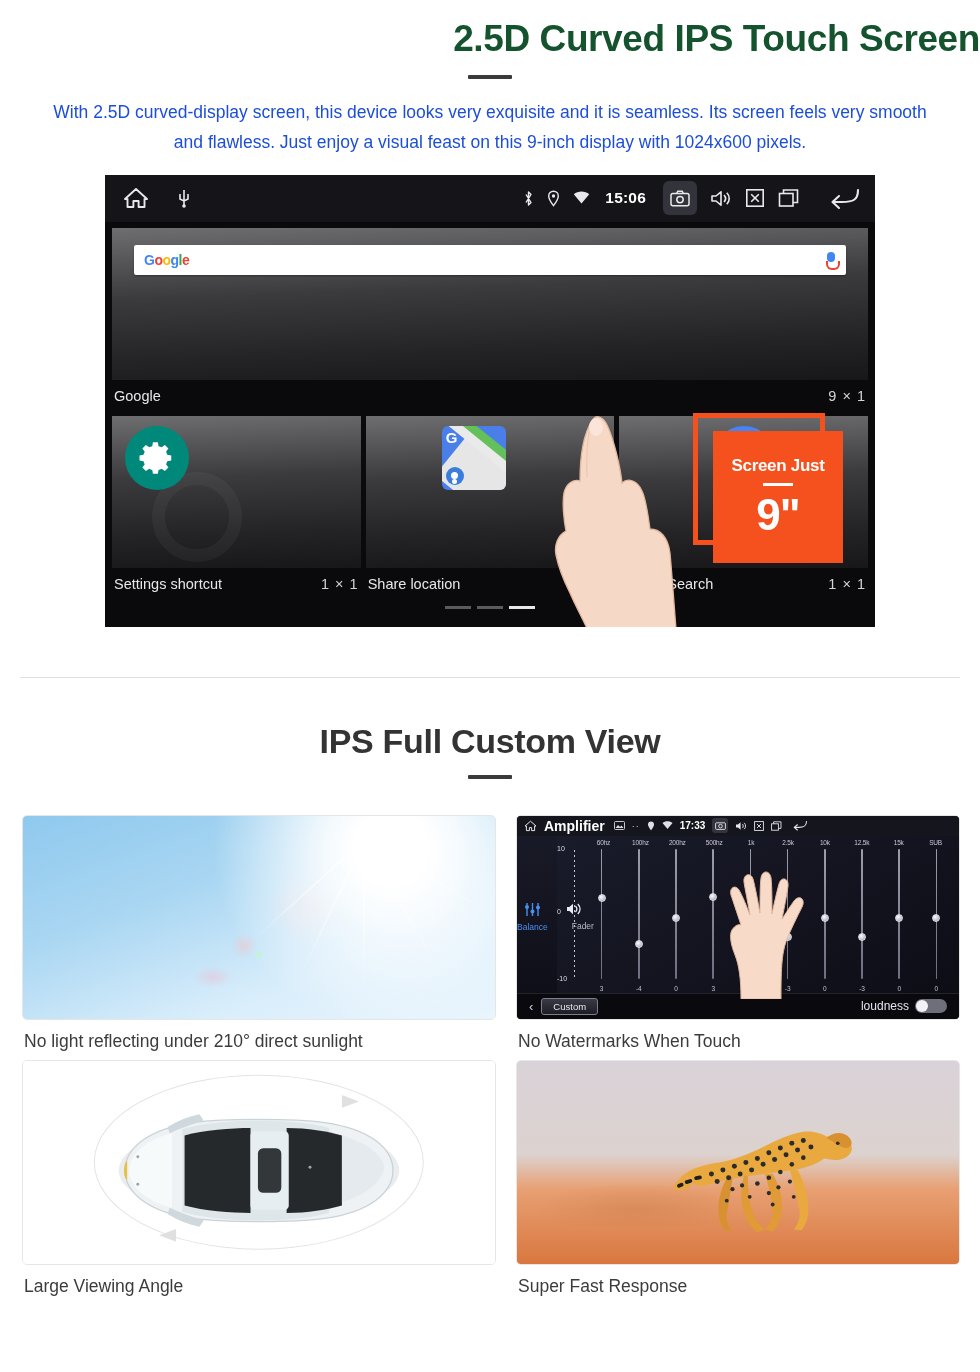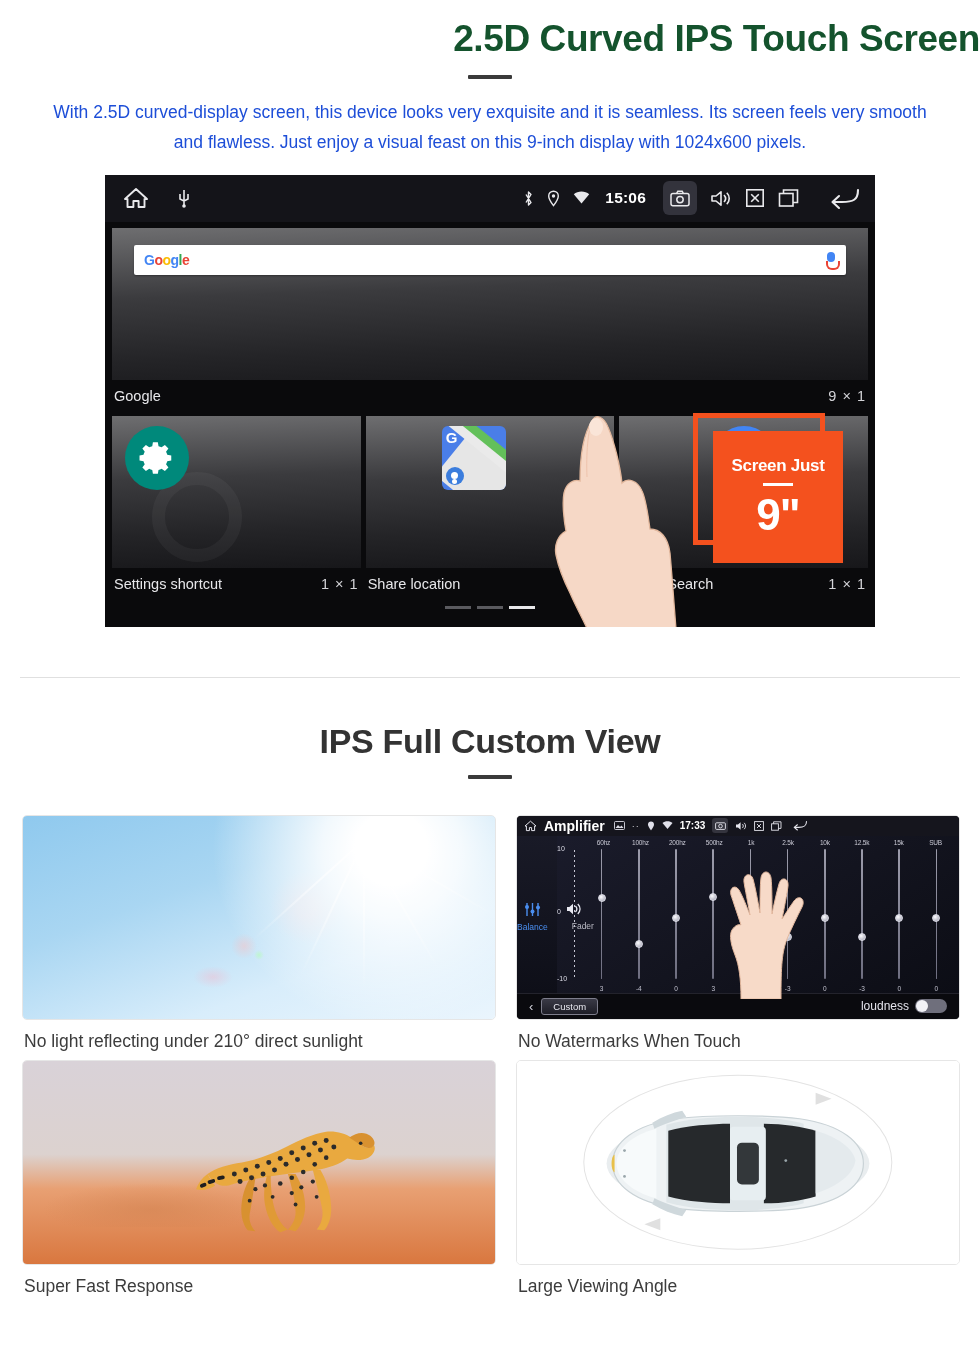--- a/index.html
+++ b/index.html
@@ -624,20 +624,49 @@
                        C37 34 34 20 33 13 C32 5 40 3 42 10 C44 17 47 33 49 44
                        C49 32 49 16 50 9 C51 1 59 1 60 9 C61 17 61 33 61 45
                        C63 35 66 22 68 15 C70 7 78 9 77 17 C76 25 73 40 71 50
                        C75 44 80 36 83 32 C88 25 95 30 91 38 C86 48 80 60 76 70
                        C71 83 70 96 70 130 L30 130 C30 110 28 96 24 86 C20 76 18 66 21 61 C24 56 28 55 30 56 Z" fill="#f7dac8" stroke="#e3b89e" stroke-width="1"></path>
             </svg>
 
           </div>
         </div>
         <div class="caption">No Watermarks When Touch</div>
+      </div>
+
+      <div class="card">
+        <div class="thumb h1s">
+          <div class="carbg"></div>
+          <div class="ellipse"></div>
+          <svg style="position:absolute;inset:0;" viewBox="0 0 444 205">
+            <path d="M300 32 L316 38 L300 44 Z" fill="#e0e0e0"></path>
+            <path d="M144 170 L128 164 L144 158 Z" fill="#e0e0e0"></path>
+            <ellipse cx="222" cy="103" rx="132" ry="47" fill="#e9edef"></ellipse>
+            <path d="M96 103 C96 82 118 64 160 58 C190 54 254 54 284 58 C326 64 348 82 348 103
+                     C348 124 326 142 284 148 C254 152 190 152 160 148 C118 142 96 124 96 103 Z" fill="#eef2f4" stroke="#c9d2d6" stroke-width="1.2"></path>
+            <path d="M100 103 C100 88 116 74 140 68 L140 138 C116 132 100 118 100 103 Z" fill="#f7fafb"></path>
+            <path d="M150 64 C170 58 200 56 222 56 C244 56 270 58 288 63
+                     L288 143 C270 148 244 150 222 150 C200 150 170 148 150 142 Z" fill="#dfe6e9"></path>
+            <path d="M152 70 C170 65 196 63 214 63 L214 143 C196 143 170 141 152 136 Z" fill="#26292c"></path>
+            <path d="M248 63 C268 63 286 66 300 70 L300 136 C286 140 268 143 248 143 Z" fill="#26292c"></path>
+            <rect x="214" y="66" width="36" height="74" rx="4" fill="#e7eef1"></rect>
+            <rect x="221" y="82" width="22" height="42" rx="5" fill="#33373a"></rect>
+            <path d="M300 70 C322 76 338 88 340 100 C338 114 322 126 300 133 Z" fill="#e4eaed"></path>
+            <path d="M136 62 C146 56 156 52 166 50 L170 56 C158 60 146 64 138 68 Z" fill="#cfd8dc"></path>
+            <path d="M136 144 C146 150 156 154 166 156 L170 150 C158 146 146 142 138 138 Z" fill="#cfd8dc"></path>
+            <circle cx="108" cy="90" r="1.4" fill="#9aa6ab"></circle>
+            <circle cx="108" cy="116" r="1.4" fill="#9aa6ab"></circle>
+            <circle cx="270" cy="100" r="1.4" fill="#9aa6ab"></circle>
+            <path d="M98 94 C94 96 94 110 98 112 Z" fill="#e8c049"></path>
+          </svg>
+        </div>
+        <div class="caption">Large Viewing Angle</div>
       </div>
 
       <div class="card">
         <div class="thumb h1s">
           <div class="savanna"></div>
           <div class="dust"></div>
           <svg class="cheetah" viewBox="0 0 200 140">
             <path d="M12 72 C20 66 34 62 48 60 C62 58 78 52 94 44 C108 37 122 30 136 28
                      C146 27 156 30 162 34 C168 38 172 42 176 44 C180 46 184 44 186 42
                      C188 46 186 52 180 55 C174 58 166 58 158 56 C150 62 138 66 126 68
@@ -691,44 +720,15 @@
             <g fill="#1f1f1f">
               <rect x="22" y="74" width="8" height="4" rx="2" transform="rotate(-10 26 76)"></rect>
               <rect x="12" y="78" width="8" height="4" rx="2" transform="rotate(-16 16 80)"></rect>
               <rect x="4" y="82" width="7" height="4" rx="2" transform="rotate(-22 7 84)"></rect>
             </g>
           </svg>
         </div>
         <div class="caption">Super Fast Response</div>
       </div>
 
-      <div class="card">
-        <div class="thumb h1s">
-          <div class="carbg"></div>
-          <div class="ellipse"></div>
-          <svg style="position:absolute;inset:0;" viewBox="0 0 444 205">
-            <path d="M300 32 L316 38 L300 44 Z" fill="#e0e0e0"></path>
-            <path d="M144 170 L128 164 L144 158 Z" fill="#e0e0e0"></path>
-            <ellipse cx="222" cy="103" rx="132" ry="47" fill="#e9edef"></ellipse>
-            <path d="M96 103 C96 82 118 64 160 58 C190 54 254 54 284 58 C326 64 348 82 348 103
-                     C348 124 326 142 284 148 C254 152 190 152 160 148 C118 142 96 124 96 103 Z" fill="#eef2f4" stroke="#c9d2d6" stroke-width="1.2"></path>
-            <path d="M100 103 C100 88 116 74 140 68 L140 138 C116 132 100 118 100 103 Z" fill="#f7fafb"></path>
-            <path d="M150 64 C170 58 200 56 222 56 C244 56 270 58 288 63
-                     L288 143 C270 148 244 150 222 150 C200 150 170 148 150 142 Z" fill="#dfe6e9"></path>
-            <path d="M152 70 C170 65 196 63 214 63 L214 143 C196 143 170 141 152 136 Z" fill="#26292c"></path>
-            <path d="M248 63 C268 63 286 66 300 70 L300 136 C286 140 268 143 248 143 Z" fill="#26292c"></path>
-            <rect x="214" y="66" width="36" height="74" rx="4" fill="#e7eef1"></rect>
-            <rect x="221" y="82" width="22" height="42" rx="5" fill="#33373a"></rect>
-            <path d="M300 70 C322 76 338 88 340 100 C338 114 322 126 300 133 Z" fill="#e4eaed"></path>
-            <path d="M136 62 C146 56 156 52 166 50 L170 56 C158 60 146 64 138 68 Z" fill="#cfd8dc"></path>
-            <path d="M136 144 C146 150 156 154 166 156 L170 150 C158 146 146 142 138 138 Z" fill="#cfd8dc"></path>
-            <circle cx="108" cy="90" r="1.4" fill="#9aa6ab"></circle>
-            <circle cx="108" cy="116" r="1.4" fill="#9aa6ab"></circle>
-            <circle cx="270" cy="100" r="1.4" fill="#9aa6ab"></circle>
-            <path d="M98 94 C94 96 94 110 98 112 Z" fill="#e8c049"></path>
-          </svg>
-        </div>
-        <div class="caption">Large Viewing Angle</div>
-      </div>
-
     </div>
   </div>
 </div>
 
 </body></html>

